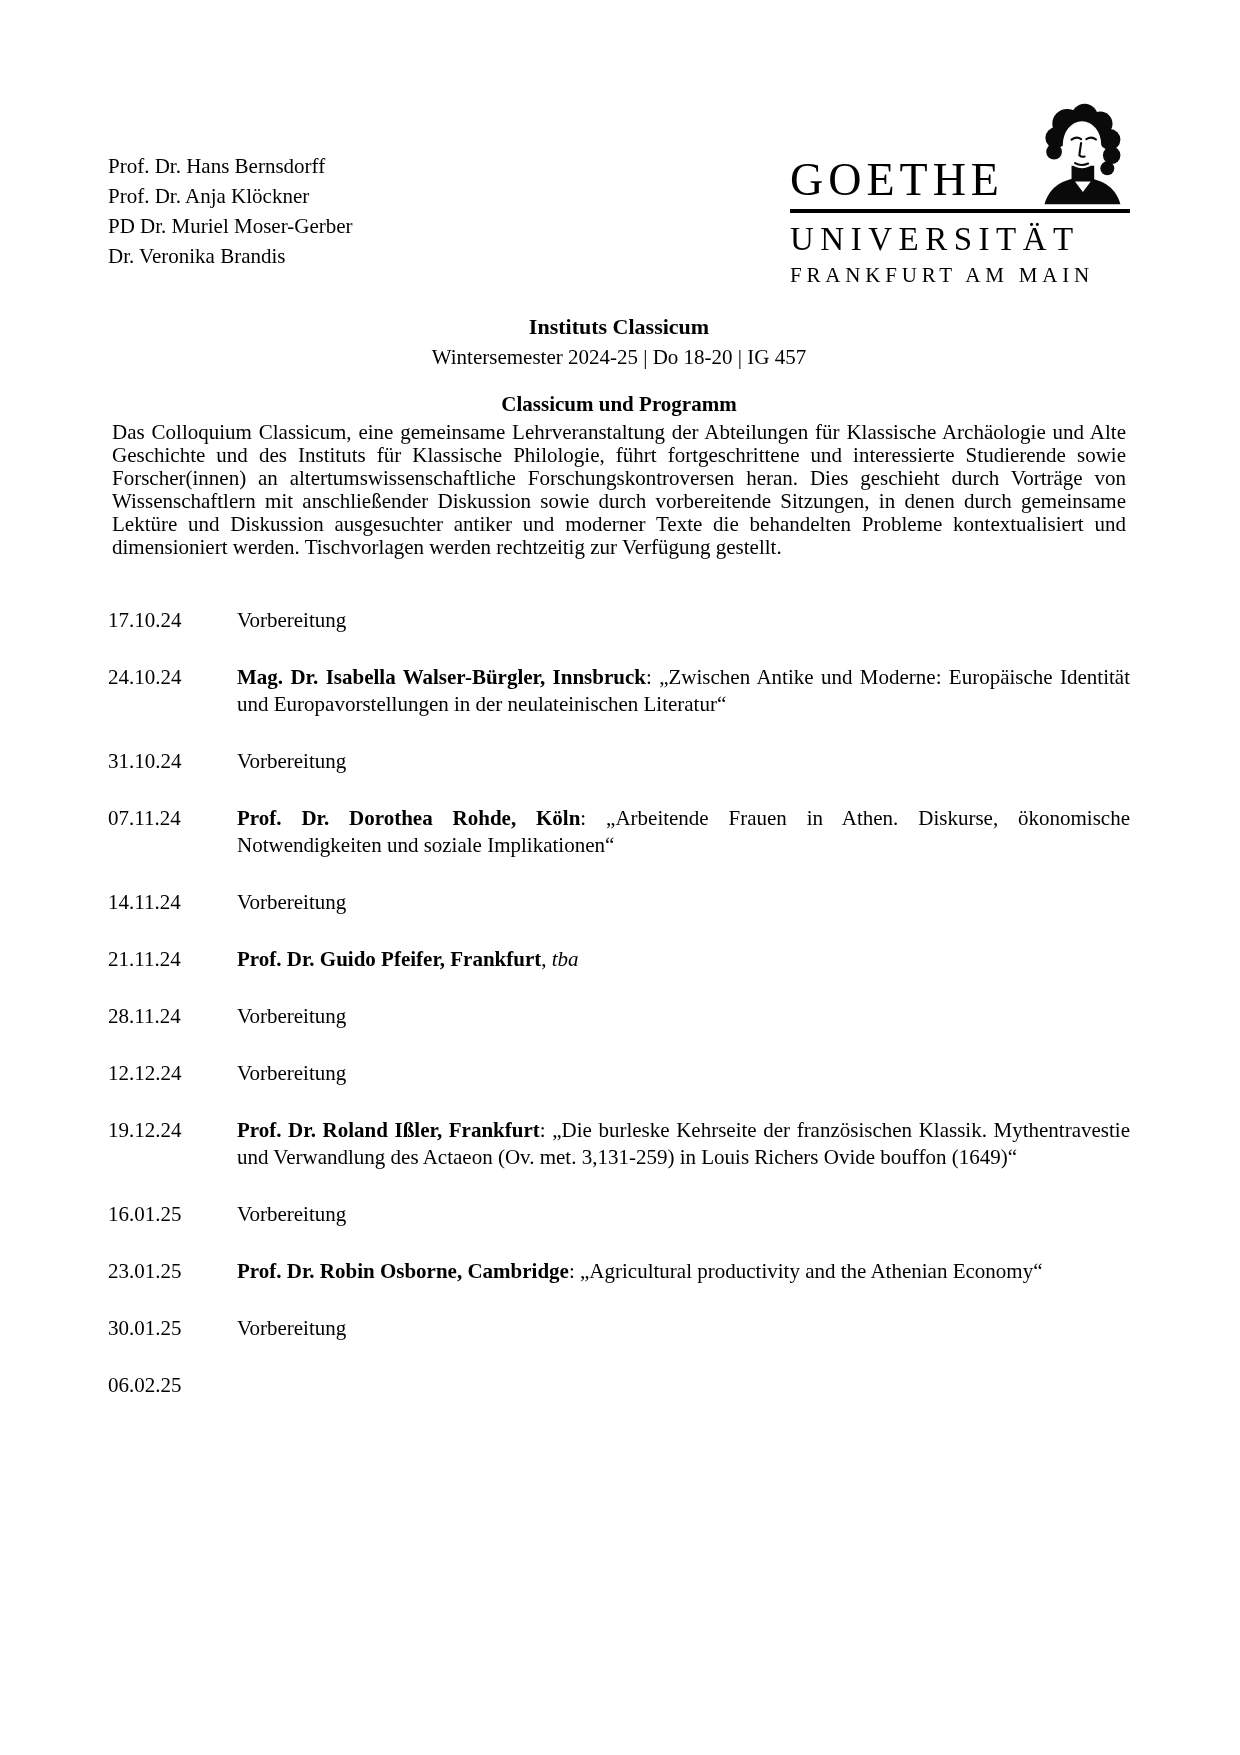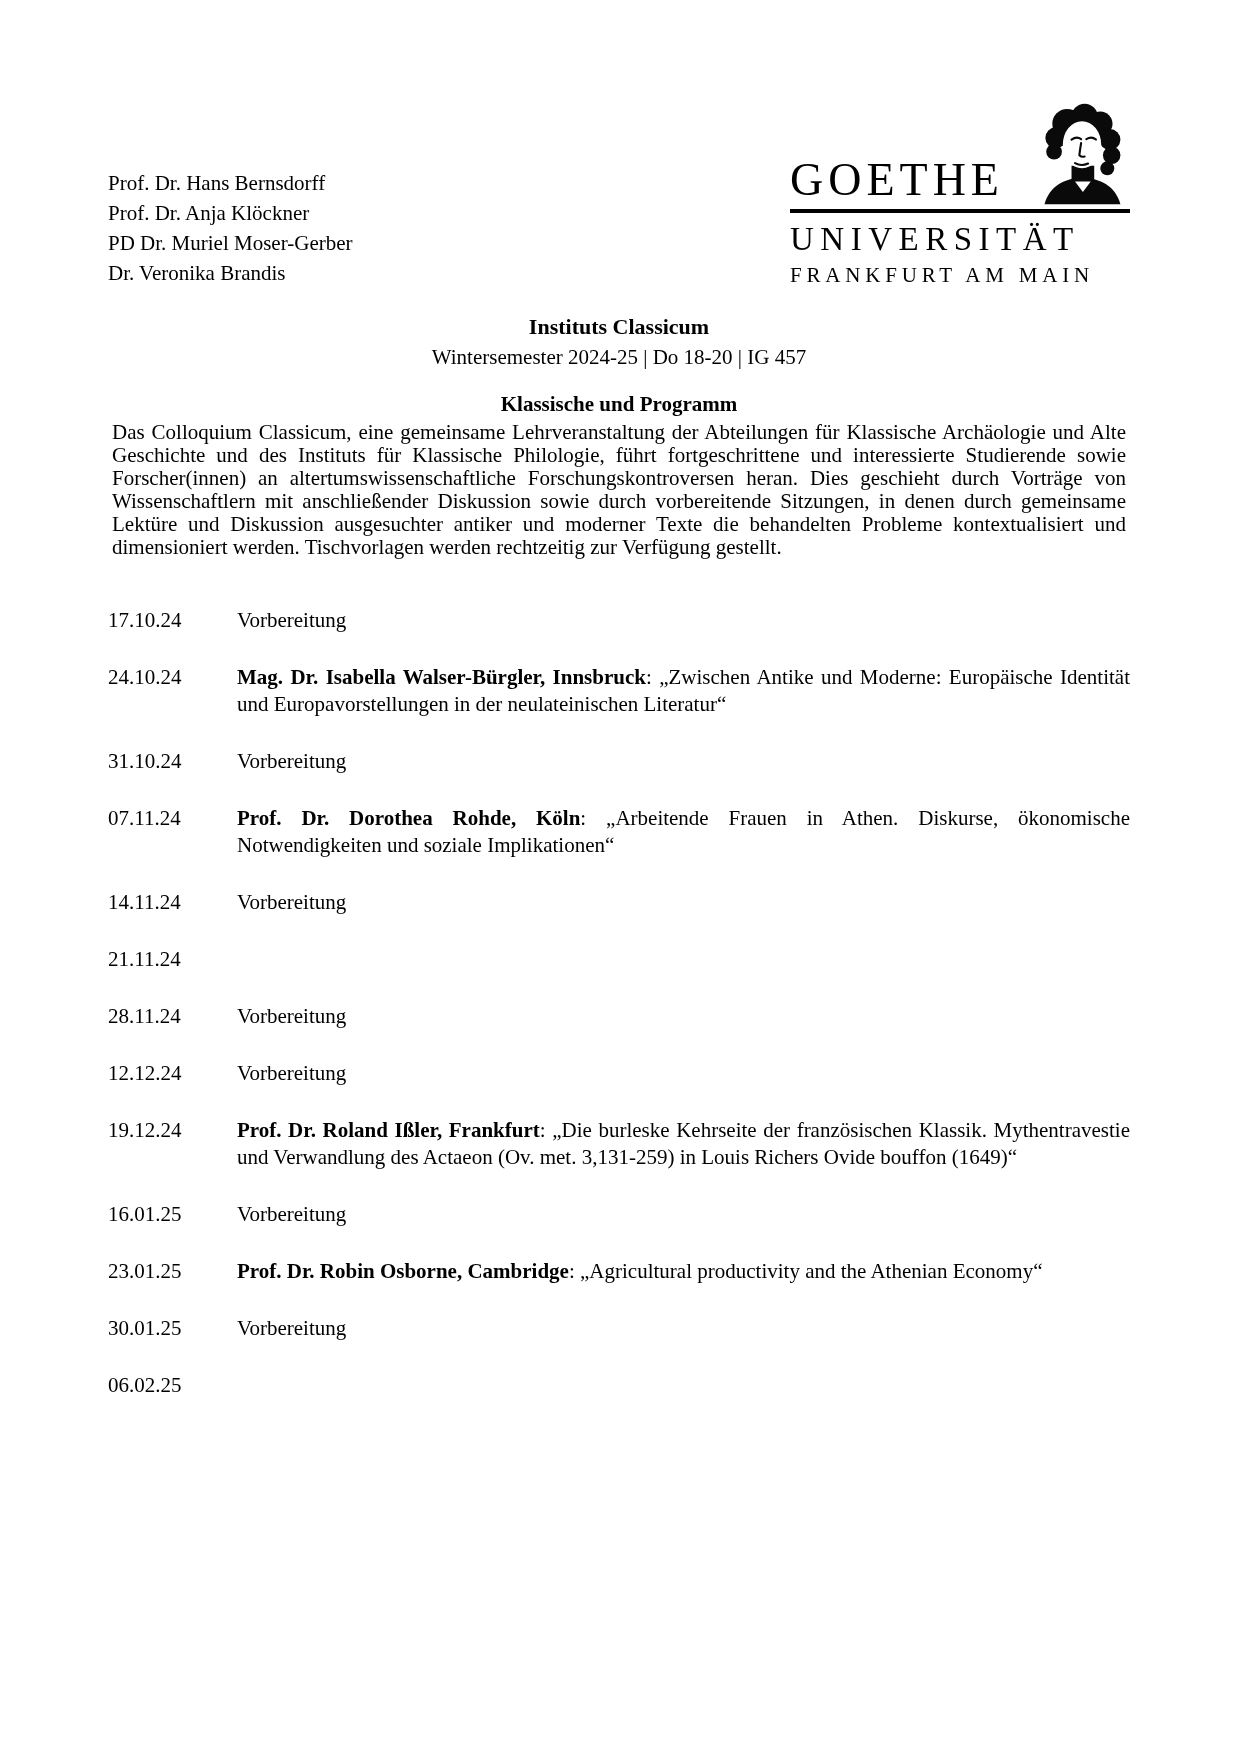--- a/index.html
+++ b/index.html
@@ -3,21 +3,21 @@
 <meta charset="utf-8">
 <style>
   html, body { margin:0; padding:0; background:#ffffff; }
   .page {
     width:1240px; min-height:1755px; box-sizing:border-box;
     padding:103px 110px 60px 108px;
     font-family:"Liberation Serif", serif;
     font-size:21px; color:#000; background:#fff;
   }
   
-  .header { display:flex; justify-content:space-between; align-items:flex-end; }
+  .header { display:flex; justify-content:space-between; align-items:center; }
   .authors { margin-top:30px; line-height:30px; }
   .logo { width:340px; }
   .logo-top { display:flex; align-items:flex-end; justify-content:space-between; }
   .logo-goethe { font-size:46px; letter-spacing:5px; line-height:1; padding-bottom:6px; white-space:nowrap; }
   .logo-portrait { margin-bottom:-2px; }
   .logo-portrait svg { display:block; }
   .logo-rule { height:4px; background:#000; margin-top:0; }
   .logo-univ { font-size:33px; letter-spacing:6.5px; margin-top:8px; white-space:nowrap; }
   .logo-city { font-size:21px; letter-spacing:4.8px; margin-top:5px; white-space:nowrap; }
   
@@ -80,21 +80,21 @@
       <div class="logo-univ">UNIVERSITÄT</div>
       <div class="logo-city">FRANKFURT AM MAIN</div>
     </div>
   </header>
 
   <div class="title-block">
     <div class="doc-title">Instituts Classicum</div>
     <div class="doc-subtitle">Wintersemester 2024-25 | Do 18-20 | IG 457</div>
   </div>
 
-  <div class="section-heading">Klassische und Programm</div>
+  <div class="section-heading">Classicum und Programm</div>
 
   <p class="intro">Das Colloquium Classicum, eine gemeinsame Lehrveranstaltung der Abteilungen für Klassische Archäologie und Alte Geschichte und des Instituts für Klassische Philologie, führt fortgeschrittene und interessierte Studierende sowie Forscher(innen) an altertumswissenschaftliche Forschungskontroversen heran. Dies geschieht durch Vorträge von Wissenschaftlern mit anschließender Diskussion sowie durch vorbereitende Sitzungen, in denen durch gemeinsame Lektüre und Diskussion ausgesuchter antiker und moderner Texte die behandelten Probleme kontextualisiert und dimensioniert werden. Tischvorlagen werden rechtzeitig zur Verfügung gestellt.</p>
 
   <div class="schedule" id="schedule">
       <div class="schedule-row">
         <div class="date-cell">17.10.24</div>
         <div class="desc-cell"><span>Vorbereitung</span></div>
       </div>
       <div class="schedule-row">
         <div class="date-cell">24.10.24</div>
@@ -107,20 +107,21 @@
       <div class="schedule-row">
         <div class="date-cell">07.11.24</div>
         <div class="desc-cell"><b class="speaker">Prof. Dr. Dorothea Rohde, Köln</b><span>: </span><span>„Arbeitende Frauen in Athen. Diskurse, ökonomische Notwendigkeiten und soziale Implikationen“</span></div>
       </div>
       <div class="schedule-row">
         <div class="date-cell">14.11.24</div>
         <div class="desc-cell"><span>Vorbereitung</span></div>
       </div>
       <div class="schedule-row">
         <div class="date-cell">21.11.24</div>
+        <div class="desc-cell"><b class="speaker">Prof. Dr. Guido Pfeifer, Frankfurt</b><span>, </span><span class="italic">tba</span></div>
       </div>
       <div class="schedule-row">
         <div class="date-cell">28.11.24</div>
         <div class="desc-cell"><span>Vorbereitung</span></div>
       </div>
       <div class="schedule-row">
         <div class="date-cell">12.12.24</div>
         <div class="desc-cell"><span>Vorbereitung</span></div>
       </div>
       <div class="schedule-row">

